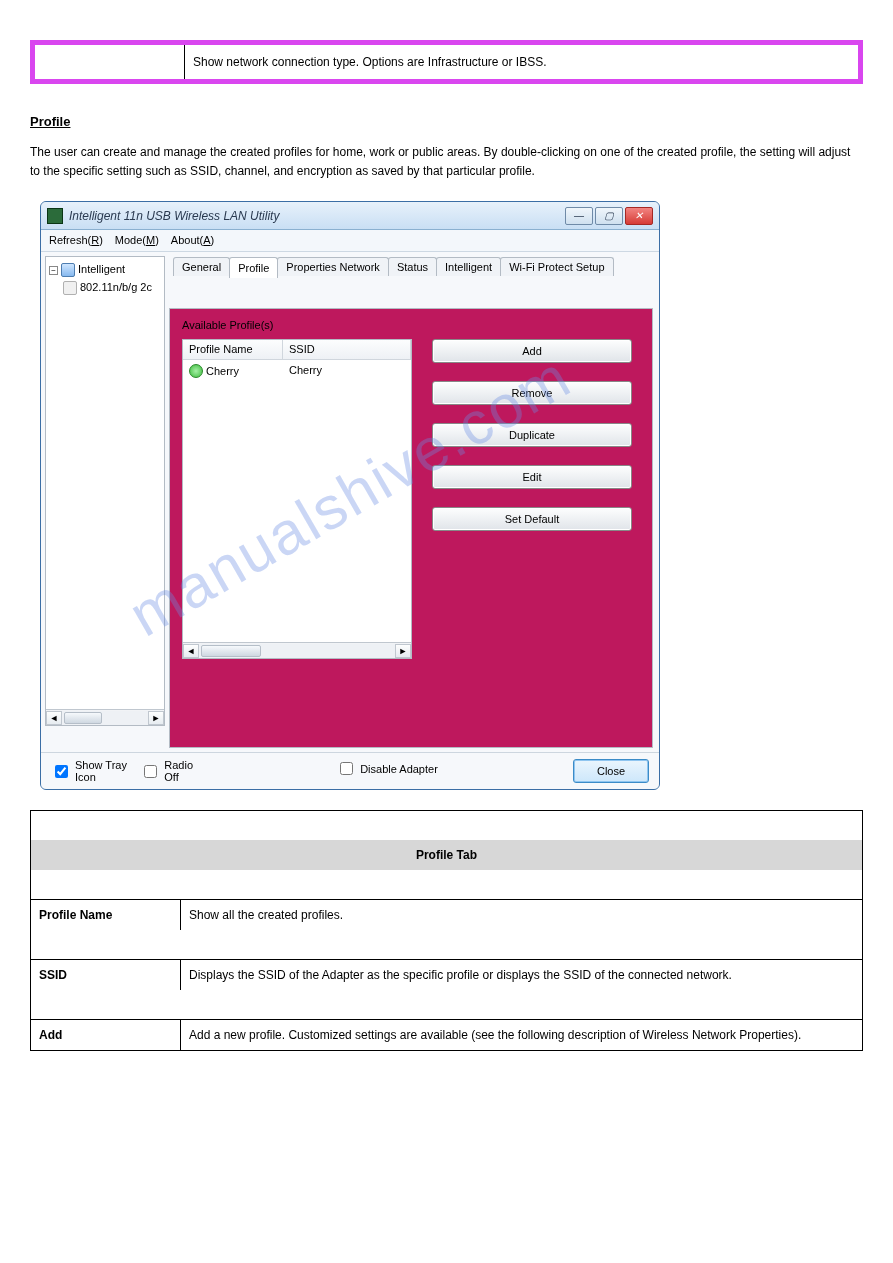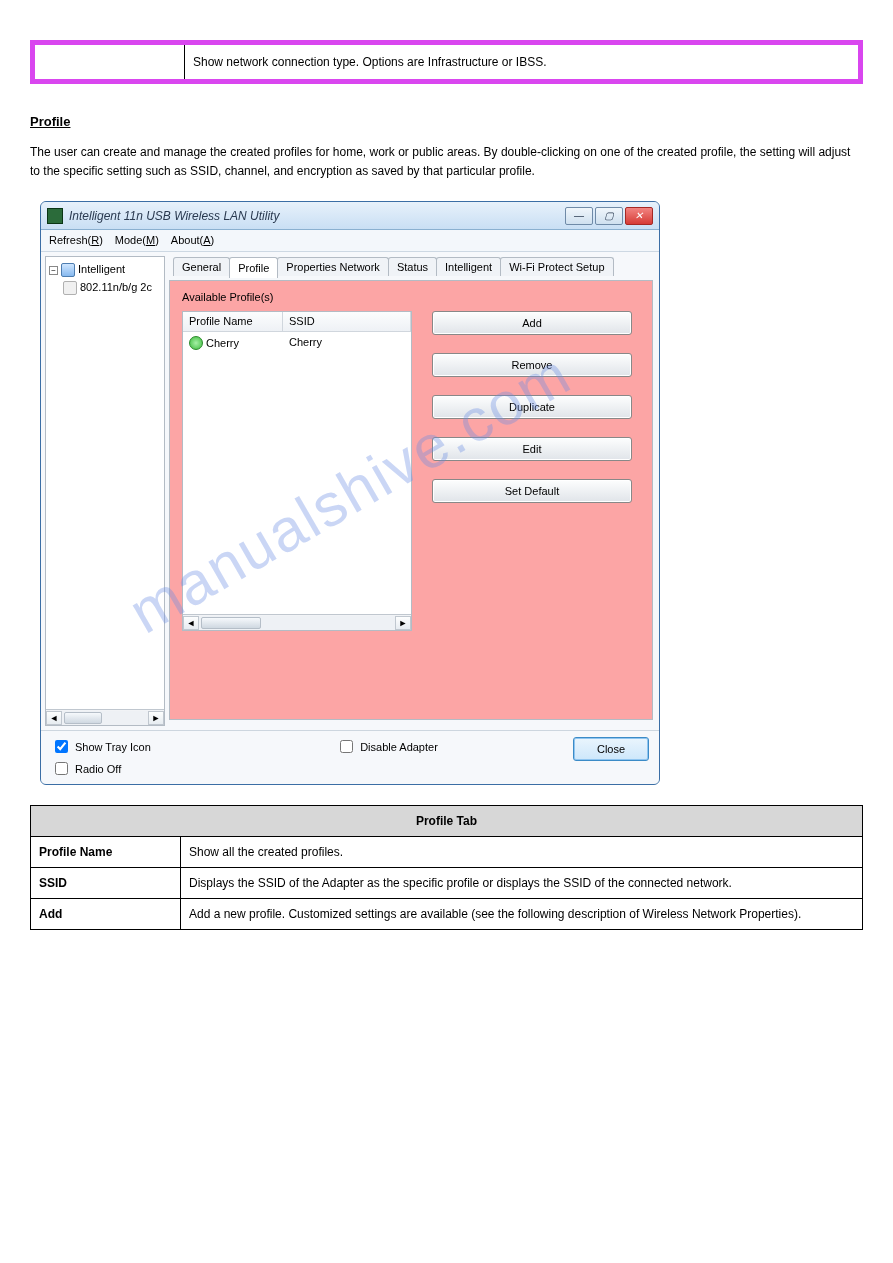--- a/index.html
+++ b/index.html
@@ -34,43 +34,43 @@
   .tree-row.child { padding-left:14px;}
   .tree-row.child .ic { background:#f0f0f0; border:1px solid #b0b0b0; border-radius:2px;}
   .hscroll { height:16px; border-top:1px solid #c0c7cf; background:#f1f3f6; display:flex; align-items:center;}
   .hscroll .arrow { width:16px; height:14px; border:1px solid #c0c7cf; background:linear-gradient(#fdfefe,#e7ecf1); text-align:center; font-size:9px; line-height:12px;}
   .hscroll .track { flex:1; background:#eef1f5; height:14px; position:relative;}
   .hscroll .thumb { position:absolute; left:2px; top:1px; height:12px; width:38px; background:linear-gradient(#f6f9fc,#cfd8e1); border:1px solid #b5bec8; border-radius:2px;}
   .right-pane { flex:1; padding:4px 6px 4px 4px;}
   .tabs { display:flex; align-items:flex-start; height:24px; padding-left:4px;}
   .tab { border:1px solid #b3bbc4; border-bottom:none; background:#f0f3f7; padding:3px 8px 3px 8px; font-size:11px; margin-right:-1px; border-radius:3px 3px 0 0; position:relative; top:1px;}
   .tab.active { background:#fff; z-index:5; padding-top:4px; padding-bottom:4px; top:1px;}
-  .tabpanel { border:1px solid #b3bbc4; background:#fca5a5; padding:10px 10px 20px 12px; min-height:440px; position:relative;}
+  .tabpanel { border:1px solid #b3bbc4; background:#be185d; padding:10px 10px 20px 12px; min-height:440px; position:relative;margin-top:28px;}
   .panel-inner { display:flex; gap:20px;}
   .list-col { flex:0 0 230px;}
   .avail-label { font-size:11px; margin-bottom:8px;}
   .listbox { border:1px solid #b3bbc4; height:320px; background:#fff; display:flex; flex-direction:column;}
   .lb-header { display:flex; height:20px; border-bottom:1px solid #d0d6dd; background:linear-gradient(#fcfdfe,#eef1f5); font-size:11px;}
   .lb-header .col { padding:3px 6px; border-right:1px solid #d0d6dd;}
   .lb-header .col.a{width:100px;} .lb-header .col.b{flex:1;}
   .lb-body{flex:1; overflow:hidden;}
   .lb-row { display:flex; font-size:11px; padding:2px 0;}
   .lb-row .cell{padding:2px 6px;} .lb-row .cell.a{width:100px; display:flex; align-items:center; gap:3px;} .lb-row .cell.b{flex:1;}
   .sig-ic{width:14px;height:14px;border-radius:7px;border:1px solid #2a8a2a;background:radial-gradient(circle,#a6f0a6,#3dbb3d);}
   .btn-col { flex:1; display:flex; flex-direction:column; gap:18px; padding-top:0px; padding-right:10px;}
   .vbtn { height:24px; border:1px solid #888; border-radius:3px; background:linear-gradient(#fdfefe,#e0e4e9); font-size:11px; display:flex; align-items:center; justify-content:center; cursor:pointer; box-shadow:0 0 0 1px #fff inset;}
   .bottom-bar { border-top:1px solid #cdd6df; padding:6px 10px; display:flex; align-items:flex-start; background:#f6f8fb;}
-  .cb-col { display:flex; flex-direction:column; gap:3px; font-size:11px; width:150px;}
+  .cb-col { display:flex; flex-direction:row; gap:3px; font-size:11px; width:150px;}
   .cb-col label, .mid-cb label{display:flex; align-items:center; gap:4px;}
   .cb-col input, .mid-cb input { width:13px; height:13px;}
   .mid-cb { flex:1; display:flex; justify-content:center; font-size:11px;}
   .close-btn { width:76px; height:24px; border:1px solid #3b8bc7; border-radius:3px; background:linear-gradient(#eaf5fd,#cde7fb); box-shadow:0 0 0 1px #8fc5f0 inset; font-size:11px; display:flex; align-items:center; justify-content:center; cursor:pointer;}
   
   .ptable { border:1px solid #000; margin-top:14px;}
-  .ptable-row { display:flex;}
+  .ptable-row { display:flex;margin-top:29px;}
   .ptable-row + .ptable-row { border-top:1px solid #000;}
   .ptable-row.head { background:#d7d7d7;}
   .ptable-row .c1 { width:150px; border-right:1px solid #000; padding:8px 8px; font-weight:bold;}
   .ptable-row .c2 { flex:1; padding:8px 8px;}
   .ptable-row.head .c1, .ptable-row.head .c2 { border-right:none; text-align:center; font-weight:bold;}
   .ptable-row.head .c1 { width:auto; flex:1;}
 </style>
 </head>
 <body>
 

